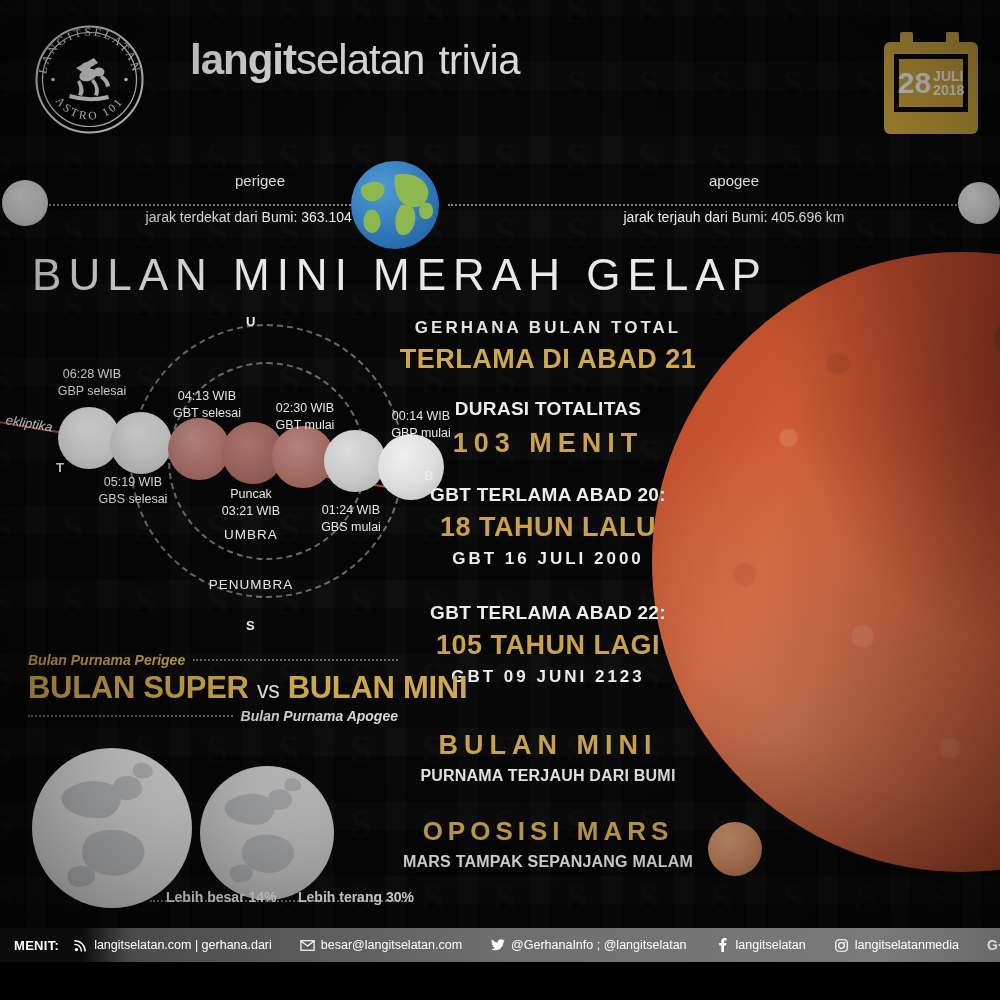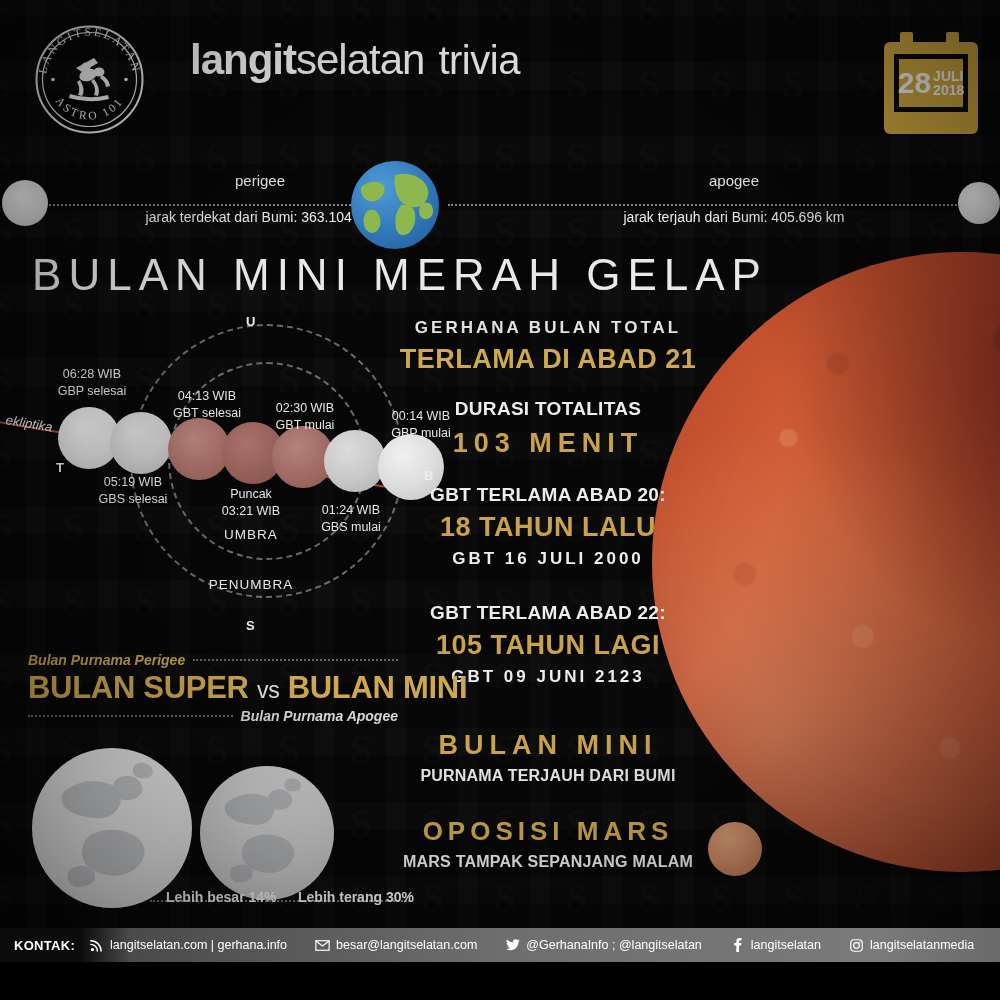--- a/index.html
+++ b/index.html
@@ -580,31 +580,31 @@
     </div>
   </div>
 
   <div id="cmpline"></div>
   <div class="cmplbl" id="cl1">Lebih besar 14%</div>
   <div class="cmplbl" id="cl2">Lebih terang 30%</div>
 
   <div id="vign"></div>
 
   <div id="footer">
-    <div class="kontak">KONTAK:</div>
+    <div class="kontak">MENIT:</div>
 
     <div class="fitem">
       <span class="fico">
         <svg width="13" height="13" viewBox="0 0 16 16" fill="#fff">
           <circle cx="3" cy="13" r="2"></circle>
           <path d="M1 7.5a0.9 0.9 0 0 1 0-1.8A9 9 0 0 1 10 14.7a0.9 0.9 0 0 1-1.8 0A7.2 7.2 0 0 0 1 7.5z"></path>
           <path d="M1 3a0.9 0.9 0 0 1 0-1.8A13.5 13.5 0 0 1 14.5 14.7a0.9 0.9 0 0 1-1.8 0A11.7 11.7 0 0 0 1 3z"></path>
         </svg>
       </span>
-      <span>langitselatan.com | gerhana.info</span>
+      <span>langitselatan.com | gerhana.dari</span>
     </div>
 
     <div class="fitem">
       <span class="fico">
         <svg width="15" height="11" viewBox="0 0 16 12" fill="none" stroke="#fff" stroke-width="1.3">
           <rect x="0.8" y="0.8" width="14.4" height="10.4"></rect>
           <path d="M0.8 1.2 L8 6.6 L15.2 1.2"></path>
         </svg>
       </span>
       <span>besar@langitselatan.com</span>

